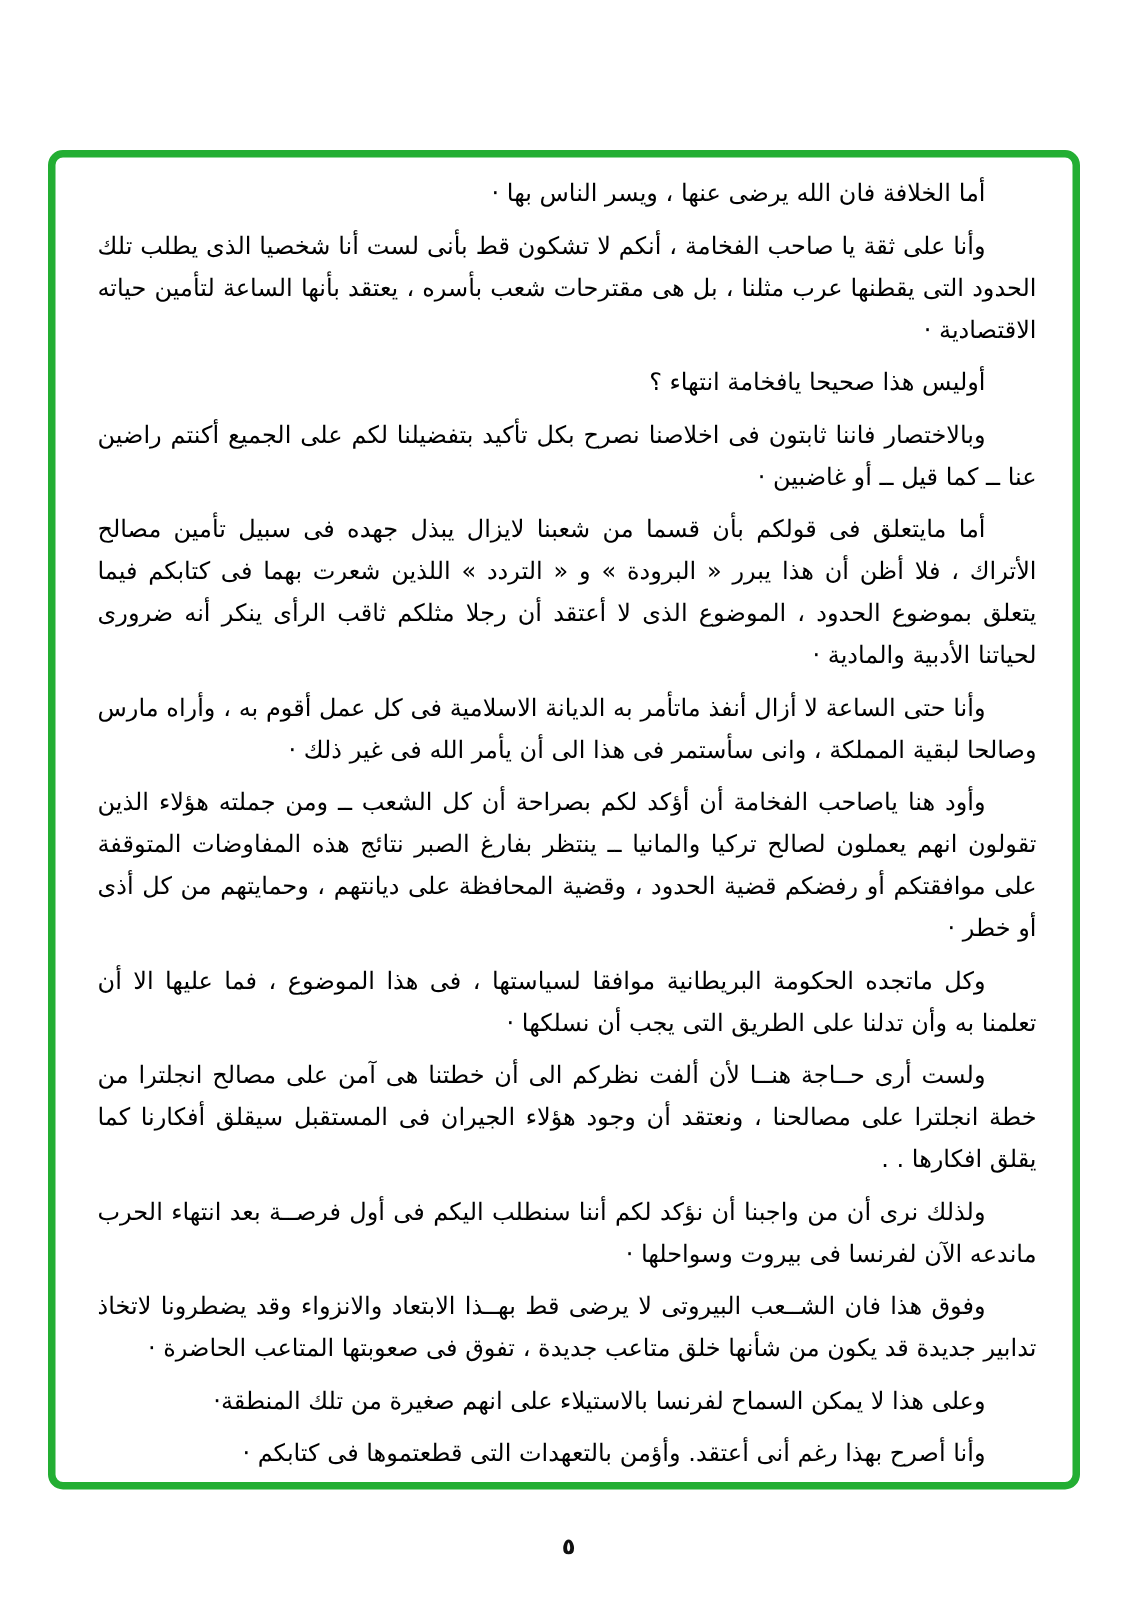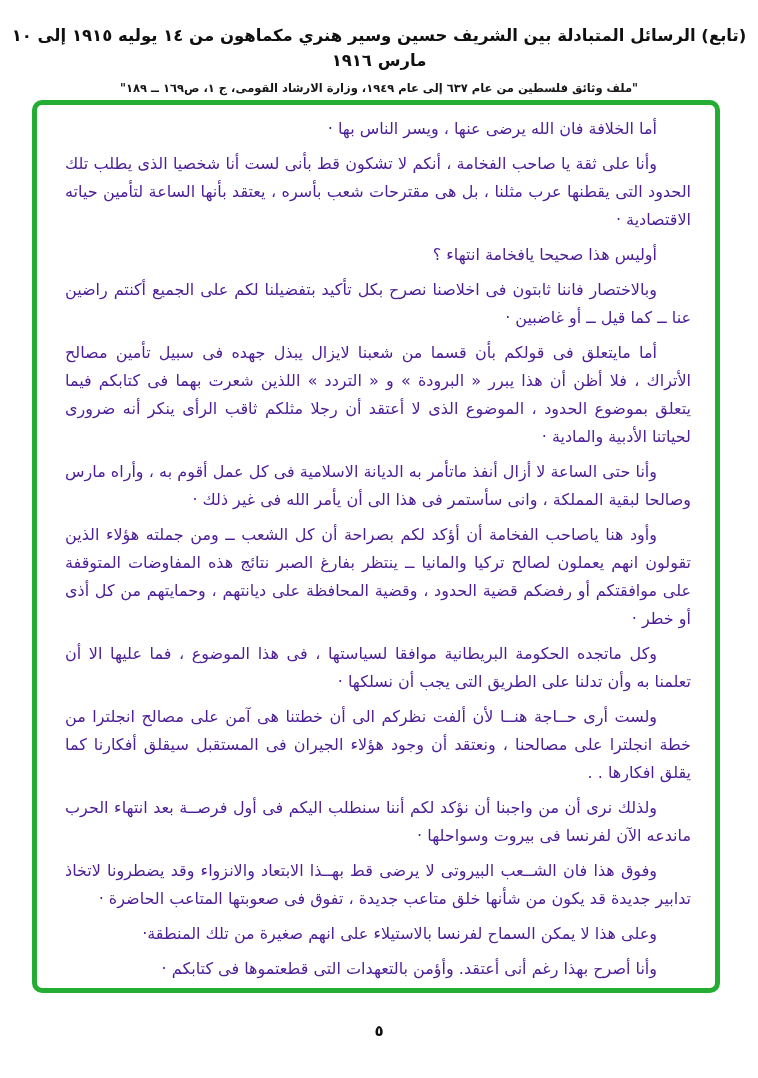--- a/index.html
+++ b/index.html
@@ -51,21 +51,21 @@
     background: #ffffff;
     box-sizing: border-box;
     padding: 10px 24px 10px 28px;
     overflow: hidden;
   }
   .letter-body {
     direction: rtl;
     text-align: justify;
     font-size: 16px;
     line-height: 28px;
-    color: #4c1d95;
+    color: #000000;
   }
   .letter-body p {
     margin: 0 0 7px 0;
     text-indent: 34px;
   }
   .page-number {
     position: absolute;
     top: 1022px;
     left: 0;
     width: 758px;
@@ -74,24 +74,20 @@
     font-weight: bold;
     color: #101010;
     direction: rtl;
   }
 </style>
 </head>
 <body>
 
 <div class="page">
 
-  <div class="header">
-    <div class="title">(تابع) الرسائل المتبادلة بين الشريف حسين وسير هنري مكماهون من ١٤ يوليه ١٩١٥ إلى ١٠ مارس ١٩١٦</div>
-    <div class="source">"ملف وثائق فلسطين من عام ٦٣٧ إلى عام ١٩٤٩، وزارة الارشاد القومى، ج ١، ص١٦٩ ــ ١٨٩"</div>
-  </div>
 
   <div class="letter-frame">
     <div class="letter-body">
         <p>أما الخلافة فان الله يرضى عنها ، ويسر الناس بها ·</p>
         <p>وأنا على ثقة يا صاحب الفخامة ، أنكم لا تشكون قط بأنى لست أنا شخصيا الذى يطلب تلك الحدود التى يقطنها عرب مثلنا ، بل هى مقترحات شعب بأسره ، يعتقد بأنها الساعة لتأمين حياته الاقتصادية ·</p>
         <p>أوليس هذا صحيحا يافخامة انتهاء ؟</p>
         <p>وبالاختصار فاننا ثابتون فى اخلاصنا نصرح بكل تأكيد بتفضيلنا لكم على الجميع أكنتم راضين عنا ــ كما قيل ــ أو غاضبين ·</p>
         <p>أما مايتعلق فى قولكم بأن قسما من شعبنا لايزال يبذل جهده فى سبيل تأمين مصالح الأتراك ، فلا أظن أن هذا يبرر « البرودة » و « التردد » اللذين شعرت بهما فى كتابكم فيما يتعلق بموضوع الحدود ، الموضوع الذى لا أعتقد أن رجلا مثلكم ثاقب الرأى ينكر أنه ضرورى لحياتنا الأدبية والمادية ·</p>
         <p>وأنا حتى الساعة لا أزال أنفذ ماتأمر به الديانة الاسلامية فى كل عمل أقوم به ، وأراه مارس وصالحا لبقية المملكة ، وانى سأستمر فى هذا الى أن يأمر الله فى غير ذلك ·</p>
         <p>وأود هنا ياصاحب الفخامة أن أؤكد لكم بصراحة أن كل الشعب ــ ومن جملته هؤلاء الذين تقولون انهم يعملون لصالح تركيا والمانيا ــ ينتظر بفارغ الصبر نتائج هذه المفاوضات المتوقفة على موافقتكم أو رفضكم قضية الحدود ، وقضية المحافظة على ديانتهم ، وحمايتهم من كل أذى أو خطر ·</p>

